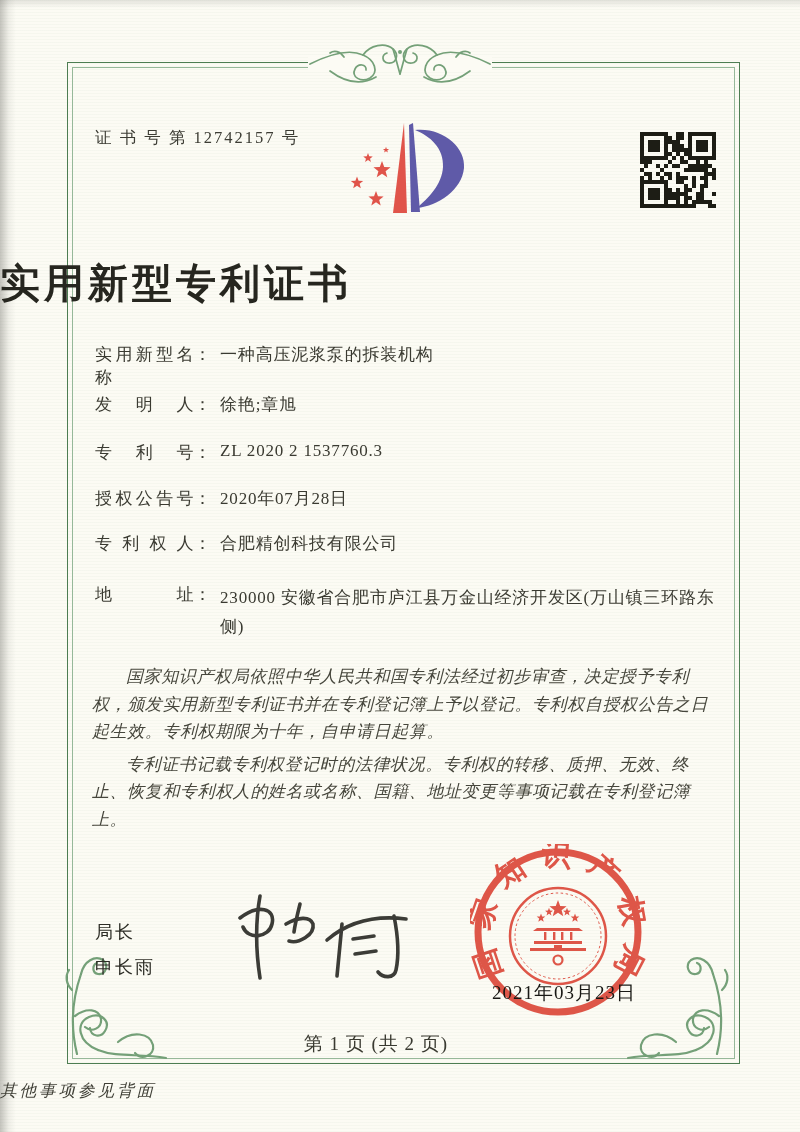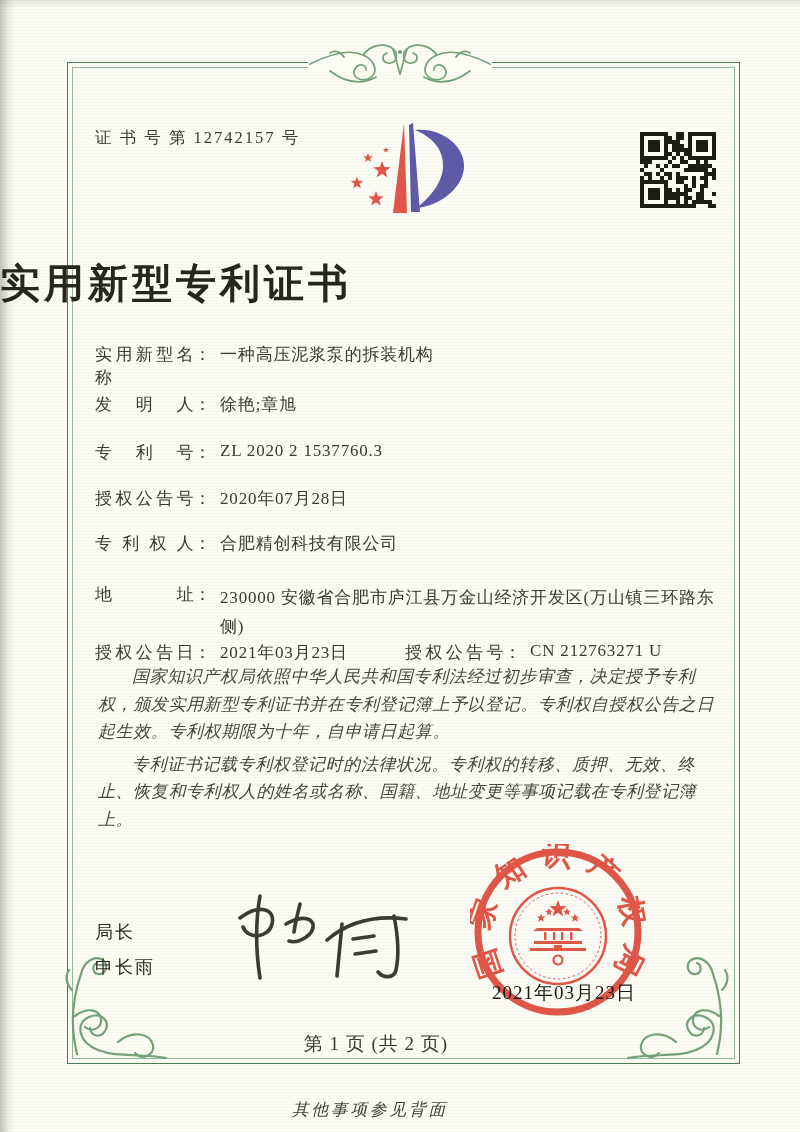--- a/index.html
+++ b/index.html
@@ -32,31 +32,31 @@
   .field{position:absolute;left:95px;font-size:17px;color:#3a3a31;letter-spacing:.4px;}
   .flabel{display:inline-block;width:99px;text-align:justify;text-align-last:justify;vertical-align:top;}
   .colon{display:inline-block;vertical-align:top;}
   .fvalue{display:inline-block;vertical-align:top;margin-left:4px;letter-spacing:.8px;}
   .field.addr .fvalue{width:506px;line-height:29px;}
   .f1{top:343px;} .f2{top:393px;} .f3{top:441px;} .f4{top:487px;} .f5{top:532px;}
   .f6{top:583px;} .f7{top:641px;}
   .grant2{position:absolute;left:310px;top:0;white-space:nowrap;}
   .paras{position:absolute;left:88px;top:663px;width:630px;
     font-style:italic;font-size:17px;line-height:27.5px;color:#46463c;letter-spacing:.6px;}
-  .paras p{margin:0 0 5px 10px;text-indent:2em;}
+  .paras p{margin:0 0 5px 4px;text-indent:2em;}
   .sig-block{position:absolute;left:95px;top:915px;font-size:18px;line-height:35px;
     color:#2c2c25;letter-spacing:2px;}
   .signature{position:absolute;left:222px;top:882px;width:205px;height:108px;}
   .seal{position:absolute;left:470px;top:844px;width:176px;height:176px;opacity:.93;}
   .seal-date{position:absolute;left:492px;top:980px;font-size:19px;letter-spacing:1px;
     color:#181814;z-index:6;}
   .page-num{position:absolute;left:0;top:1031px;width:752px;text-align:center;
     font-size:19px;letter-spacing:1px;color:#3a3a31;}
-  .back-note{position:absolute;left:0;top:1080px;width:740px;text-align:center;
-    font-style:italic;font-size:16.5px;letter-spacing:3px;color:#3f3f36;margin-top:19px;}
+  .back-note{position:absolute;left:0;top:1080px;width:740px;text-align:left;
+    font-style:italic;font-size:16.5px;letter-spacing:3px;color:#3f3f36;}
 </style>
 </head>
 <body>
 
 <div class="page" style="--border-green: #4d7d52; --ornament-green: #74a078; --seal-red: #dc4a3c; --logo-blue: #5f5aa8; --logo-red: #e0544a; --ink: #34342c;">
 
   <div class="scan-edge-left"></div>
   <div class="scan-edge-top"></div>
 
   <div class="frame-outer"></div>
@@ -354,28 +354,20 @@
     <span class="fvalue">2020年07月28日</span>
   </div>
   <div class="field f5">
     <span class="flabel">专利权人</span><span class="colon">：</span>
     <span class="fvalue">合肥精创科技有限公司</span>
   </div>
   <div class="field f6 addr">
     <span class="flabel">地址</span><span class="colon">：</span>
     <span class="fvalue">230000 安徽省合肥市庐江县万金山经济开发区(万山镇三环路东侧)</span>
   </div>
-  <div class="field f7">
-    <span class="flabel">授权公告日</span><span class="colon">：</span>
-    <span class="fvalue">2021年03月23日</span>
-    <span class="grant2">
-      <span class="flabel">授权公告号</span><span class="colon">：</span>
-      <span class="fvalue">CN 212763271 U</span>
-    </span>
-  </div>
 
   <div class="paras">
     <p>国家知识产权局依照中华人民共和国专利法经过初步审查，决定授予专利权，颁发实用新型专利证书并在专利登记簿上予以登记。专利权自授权公告之日起生效。专利权期限为十年，自申请日起算。</p>
     <p>专利证书记载专利权登记时的法律状况。专利权的转移、质押、无效、终止、恢复和专利权人的姓名或名称、国籍、地址变更等事项记载在专利登记簿上。</p>
   </div>
 
   <div class="sig-block">
     <div>局长</div>
     <div>申长雨</div>
   </div>

